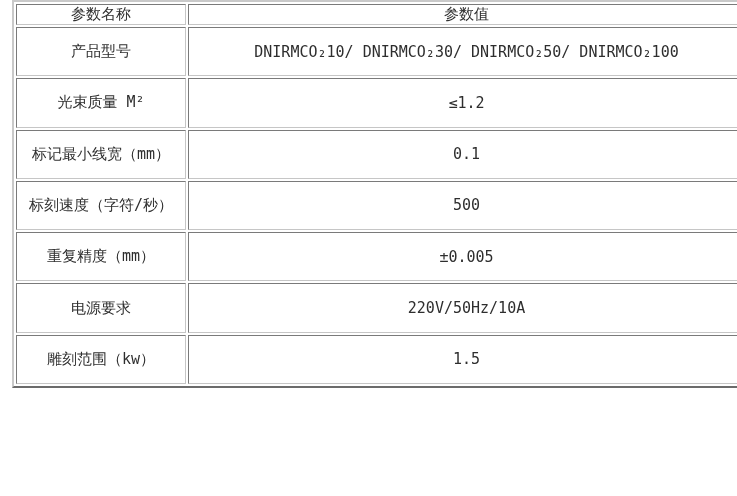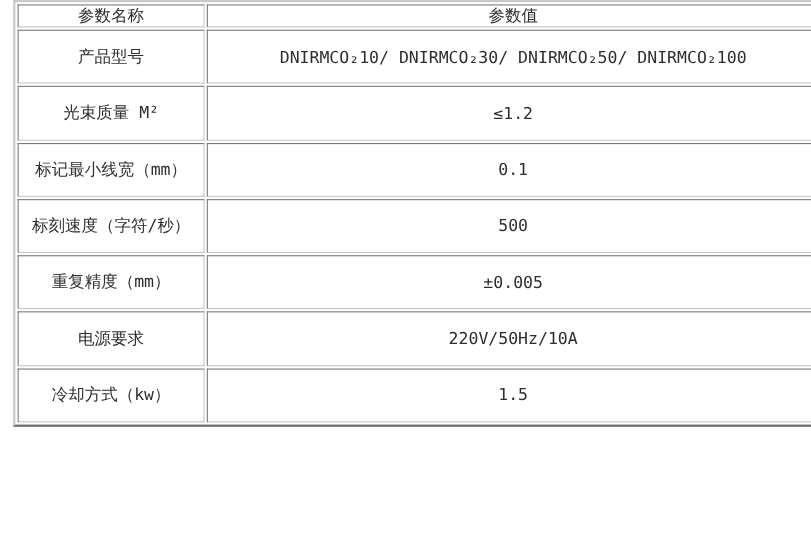--- a/index.html
+++ b/index.html
@@ -83,17 +83,17 @@
       </tr>
       <tr>
         <td>重复精度（mm）</td>
         <td>±0.005</td>
       </tr>
       <tr>
         <td>电源要求</td>
         <td>220V/50Hz/10A</td>
       </tr>
       <tr>
-        <td>冷却方式（kw）</td>
+        <td>雕刻范围（kw）</td>
         <td>1.5</td>
       </tr>
     </tbody>
 </table>
 
 </body></html>

